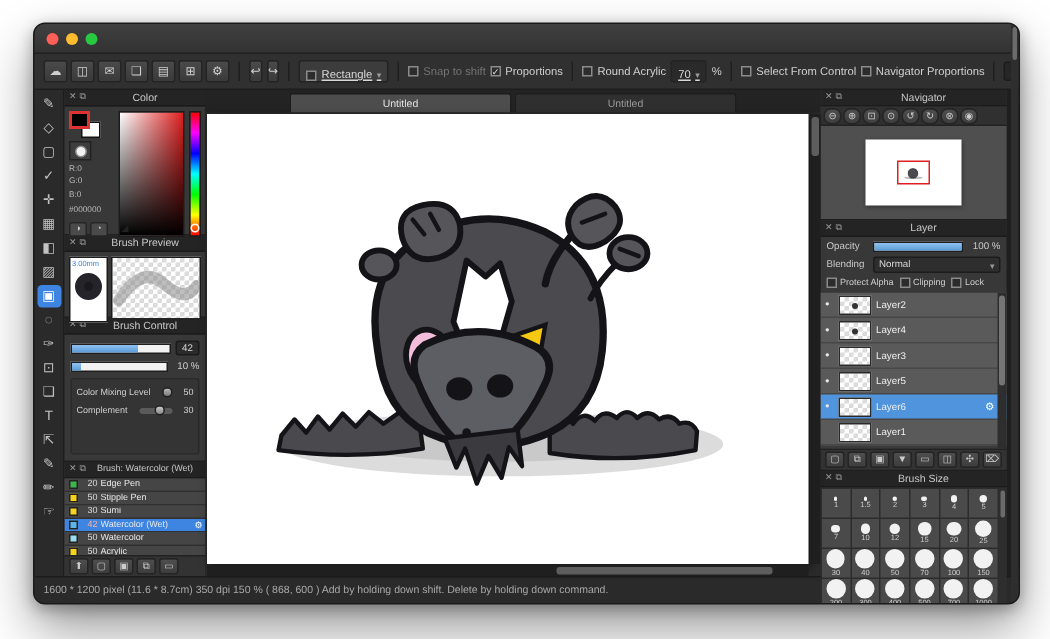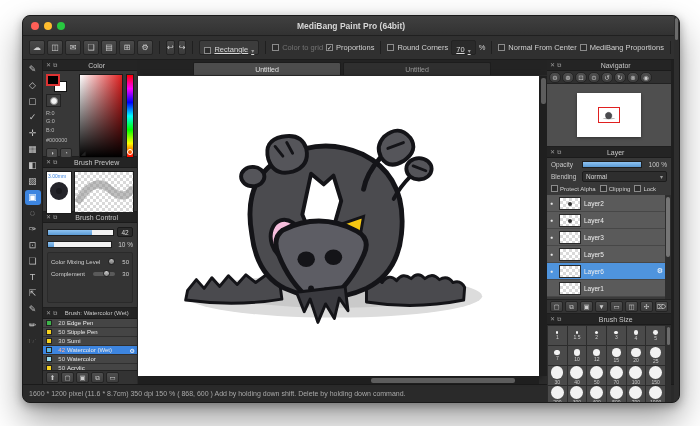--- a/index.html
+++ b/index.html
@@ -191,21 +191,20 @@
 
 <div class="page">
   <div class="window">
 
     <div class="titlebar">
       <div class="lights">
         <span class="light red"></span>
         <span class="light yellow"></span>
         <span class="light green"></span>
       </div>
-      <div class="wtitle">MediBang Paint Pro (64bit)</div>
     </div>
 
     <div class="toolbar">
       <span id="tb-icons" style="display:flex;gap:2px;">
           <button class="tbtn">☁</button>
           <button class="tbtn">◫</button>
           <button class="tbtn">✉</button>
           <button class="tbtn">❏</button>
           <button class="tbtn">▤</button>
           <button class="tbtn">⊞</button>
@@ -216,44 +215,44 @@
       <button class="tbtn">↪</button>
       <span class="sep"></span>
       <span class="dd">
         <span class="cb"></span>
         <span>Rectangle</span>
         <span class="caret">▾</span>
       </span>
       <span class="sep"></span>
       <span class="cbx">
         <span class="cb"></span>
-        <span class="tb-label dim">Color to grid</span>
+        <span class="tb-label dim">Snap to shift</span>
       </span>
       <span class="cbx">
         <span class="cb checked"></span>
         <span class="tb-label">Proportions</span>
       </span>
       <span class="sep"></span>
       <span class="cbx">
         <span class="cb"></span>
-        <span class="tb-label">Round Corners</span>
+        <span class="tb-label">Round Acrylic</span>
       </span>
       <span class="dd value">
         <span>70</span>
         <span class="caret">▾</span>
       </span>
       <span class="tb-label">%</span>
       <span class="sep"></span>
       <span class="cbx">
         <span class="cb"></span>
-        <span class="tb-label">Normal From Center</span>
+        <span class="tb-label">Select From Control</span>
       </span>
       <span class="cbx">
         <span class="cb"></span>
-        <span class="tb-label">MediBang Proportions</span>
+        <span class="tb-label">Navigator Proportions</span>
       </span>
       <span class="sep"></span>
       <span class="disabled-box"></span>
     </div>
 
     <div class="body">
 
       <div class="toolstrip" id="toolstrip">
           <button class="tool">✎</button>
           <button class="tool">◇</button>

